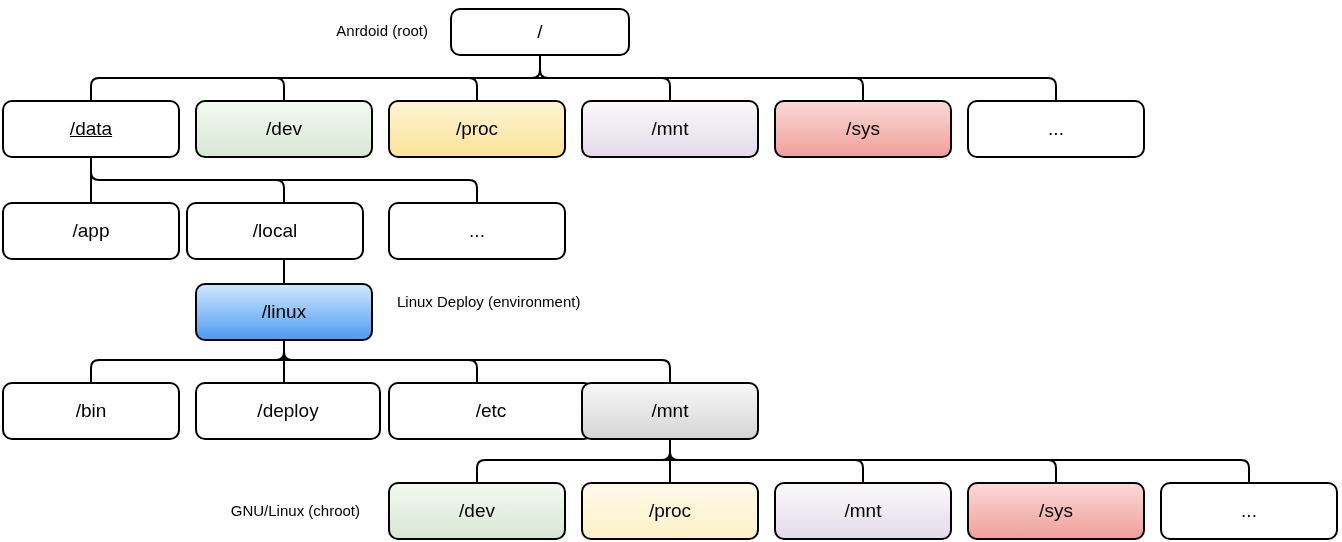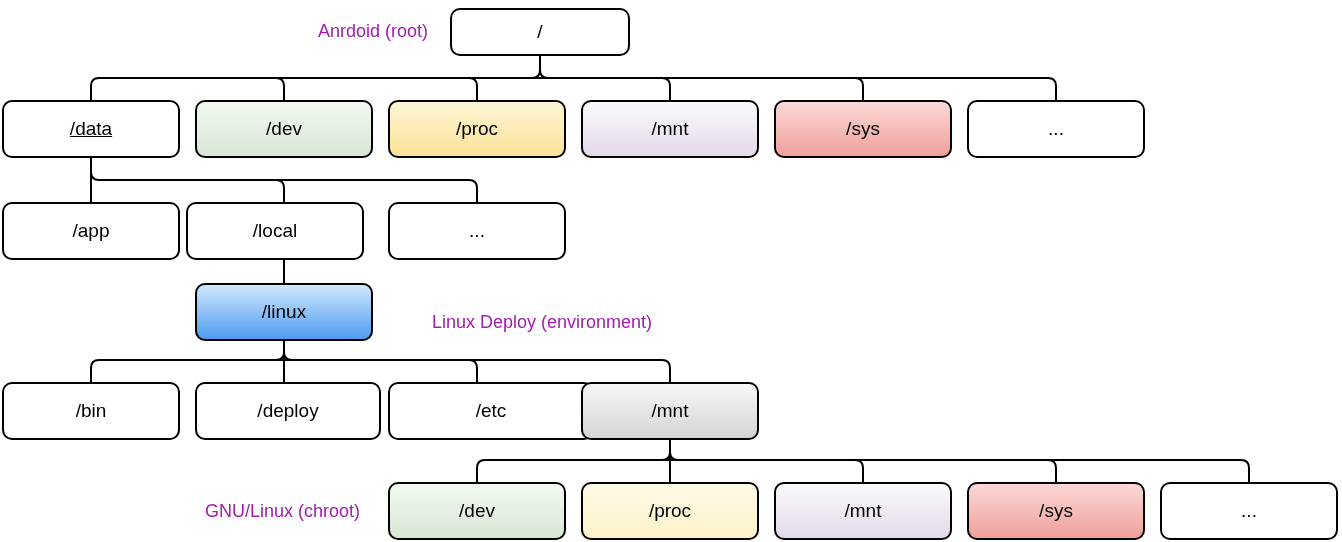--- a/index.html
+++ b/index.html
@@ -31,22 +31,22 @@
     display: flex;
     align-items: center;
     justify-content: center;
     font-size: 19px;
     color: #000000;
     background: #ffffff;
     white-space: nowrap;
   }
   .annotation {
     position: absolute;
-    font-size: 18px;
-    color: #a21caf;
+    font-size: 15px;
+    color: #000000;
     line-height: 22px;
     white-space: nowrap;
   }
   .annotation.right { text-align: right; }
 </style>
 </head>
 <body>
 
 <div id="diagram">
 
@@ -75,21 +75,21 @@
 
     <path d="M 670,440 V 482"></path>
     <path d="M 670,452 Q 670,460 662,460"></path>
     <path d="M 670,452 Q 670,460 678,460"></path>
     <path d="M 477,482 V 468 Q 477,460 485,460 H 1241 Q 1249,460 1249,468 V 482"></path>
     <path d="M 855,460 Q 863,460 863,468 V 482"></path>
     <path d="M 1048,460 Q 1056,460 1056,468 V 482"></path>
   </svg>
 
   <div class="annotation right" style="left:150px; top:20px; width:278px;">Anrdoid (root)</div>
-  <div class="annotation" style="left:397px; top:311px;margin-left:35px;">Linux Deploy (environment)</div>
+  <div class="annotation" style="left:397px; top:291px;">Linux Deploy (environment)</div>
   <div class="annotation right" style="left:150px; top:500px; width:210px;">GNU/Linux (chroot)</div>
 
   <div class="node" style="left: 450px; top: 8px; width: 180px; height: 48px; background: linear-gradient(rgb(255, 255, 255), rgb(255, 255, 255));">/</div>
 
   <div class="node" style="left: 2px; top: 100px; width: 178px; height: 58px; background: linear-gradient(rgb(255, 255, 255), rgb(255, 255, 255)); text-decoration: underline;">/data</div>
   <div class="node" style="left: 195px; top: 100px; width: 178px; height: 58px; background: linear-gradient(rgb(243, 249, 241), rgb(216, 231, 212));">/dev</div>
   <div class="node" style="left: 388px; top: 100px; width: 178px; height: 58px; background: linear-gradient(rgb(253, 245, 212), rgb(251, 226, 152));">/proc</div>
   <div class="node" style="left: 581px; top: 100px; width: 178px; height: 58px; background: linear-gradient(rgb(251, 249, 252), rgb(227, 218, 234));">/mnt</div>
   <div class="node" style="left: 774px; top: 100px; width: 178px; height: 58px; background: linear-gradient(rgb(250, 216, 214), rgb(240, 160, 155));">/sys</div>
   <div class="node" style="left: 967px; top: 100px; width: 178px; height: 58px; background: linear-gradient(rgb(255, 255, 255), rgb(255, 255, 255));">...</div>

